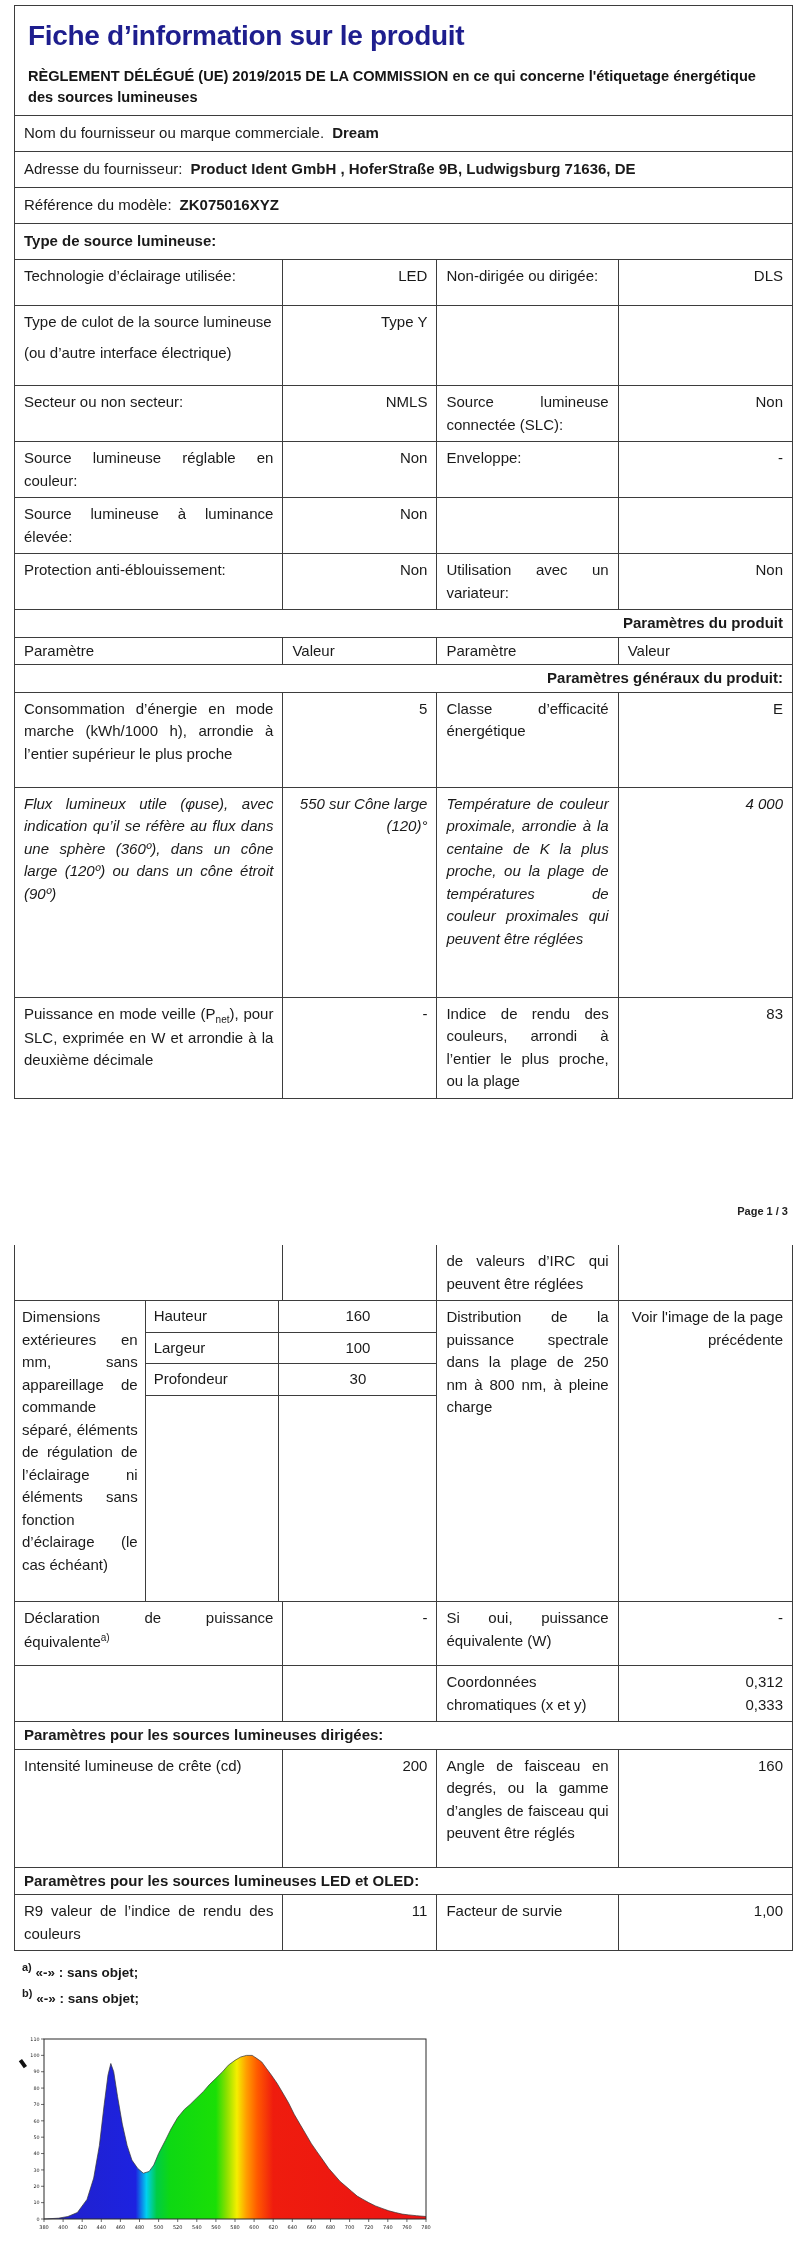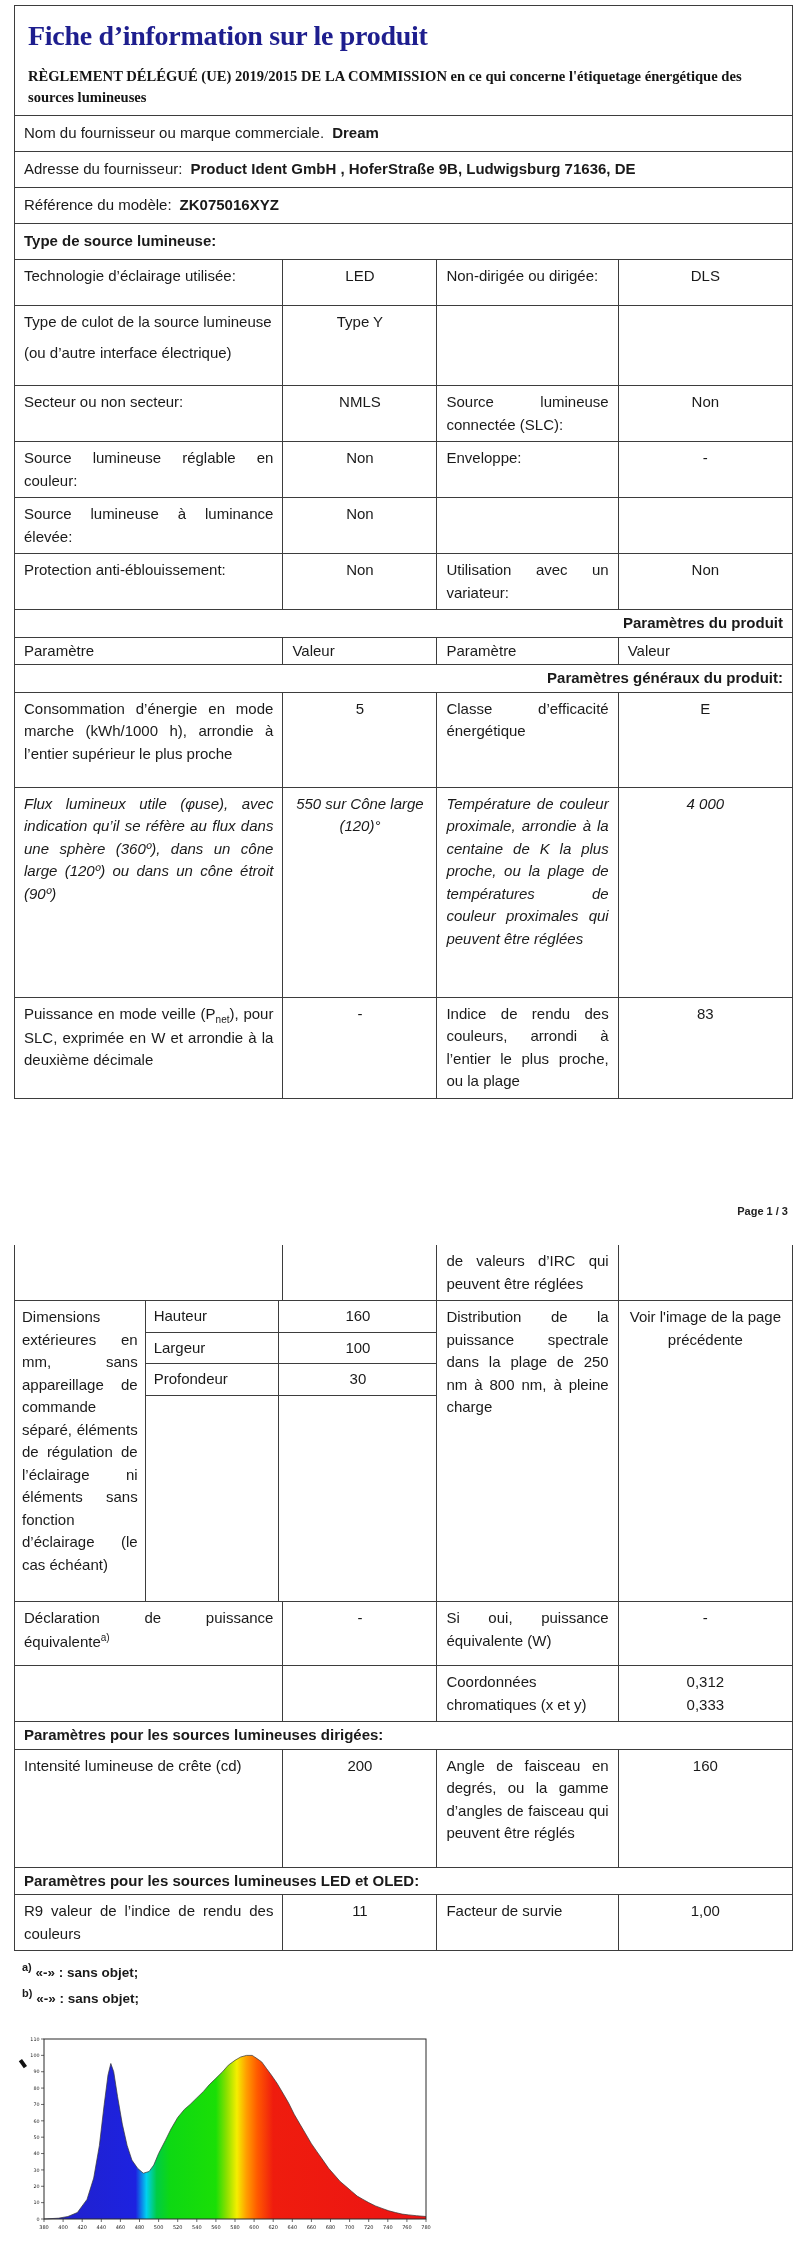--- a/index.html
+++ b/index.html
@@ -7,28 +7,28 @@
     width:800px;height:2259px;background:#ffffff;position:relative;overflow:hidden;
     font-family:"Liberation Sans",sans-serif;color:#1a1a1a;
   }
   .page1-clip{margin:5px 0 0 14px;width:779px;height:1152px;overflow:hidden;}
   table.doc{width:779px;border-collapse:collapse;table-layout:fixed;}
   table.doc td{
     border:1.6px solid #3d3d3d;vertical-align:top;font-size:15px;line-height:1.5;
     padding:5px 9px;box-sizing:border-box;word-wrap:break-word;
   }
   col.c1{width:34.5%;} col.c2{width:19.8%;} col.c3{width:23.3%;} col.c4{width:22.4%;}
-  .titlecell{padding:9px 12px 4px 13px !important;height:110px;font-family:Liberation Serif, serif;}
+  .titlecell{padding:9px 12px 4px 13px !important;height:110px;}
   .title{font-size:28px;font-weight:700;color:#1e1e8e;letter-spacing:-.3px;margin-bottom:9px;}
   .reg{font-size:14.6px;font-weight:700;color:#151515;line-height:1.42;}
   td.info{height:36px;font-weight:700;padding-top:6px !important;}
   td.info .lbl{font-weight:400;}
   td.info .val{font-weight:700;margin-left:8px;}
   td.lab{text-align:justify;}
-  td.val{text-align:center;}
+  td.val{text-align:right;}
   td.sec{font-weight:700;padding-top:2px !important;padding-bottom:2px !important;height:25px;}
   td.sec.center{text-align:right;}
   td.hdr{height:25px;padding-top:2px !important;padding-bottom:2px !important;}
   tr.t1 td{height:46px;} tr.t2 td{height:80px;} tr.t3 td{height:47px;}
   tr.t4 td{height:53px;} tr.t5 td{height:53px;} tr.t6 td{height:52px;}
   tr.g1 td{height:95px;} tr.g2 td{height:210px;font-style:italic;} tr.g3 td{height:120px;}
   tr.p0 td{height:40px;border-top:none;}
   tr.pdecl td{height:64px;} tr.pcoord td{height:48px;}
   tr.pint td{height:118px;} tr.pr9 td{height:50px;} tr.pflux td{height:51px;}
   .p2gap{height:88px;position:relative;}

